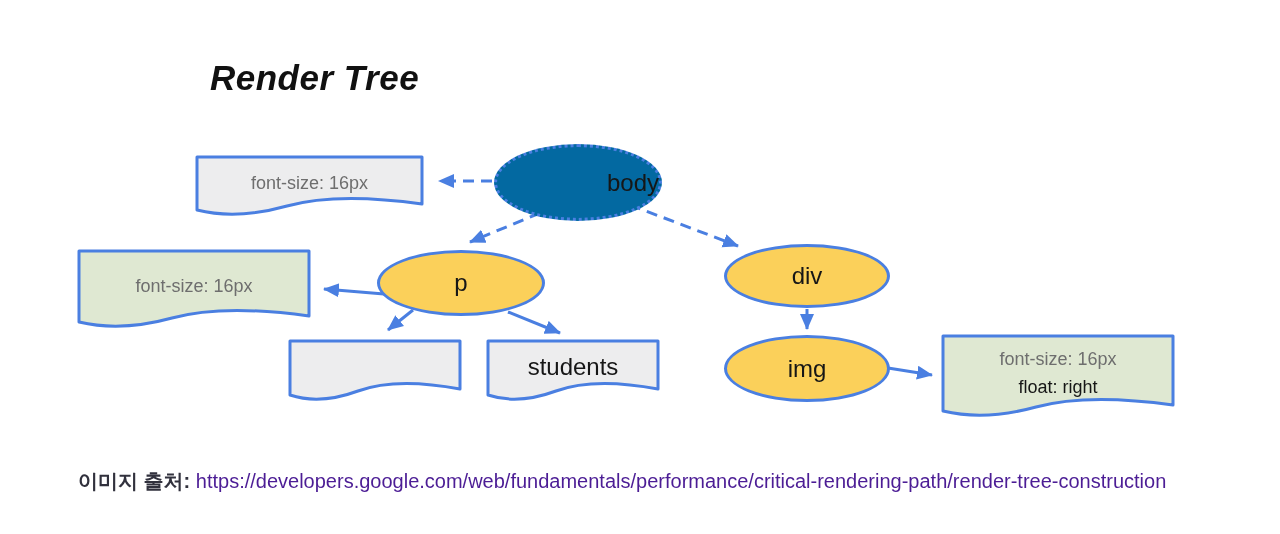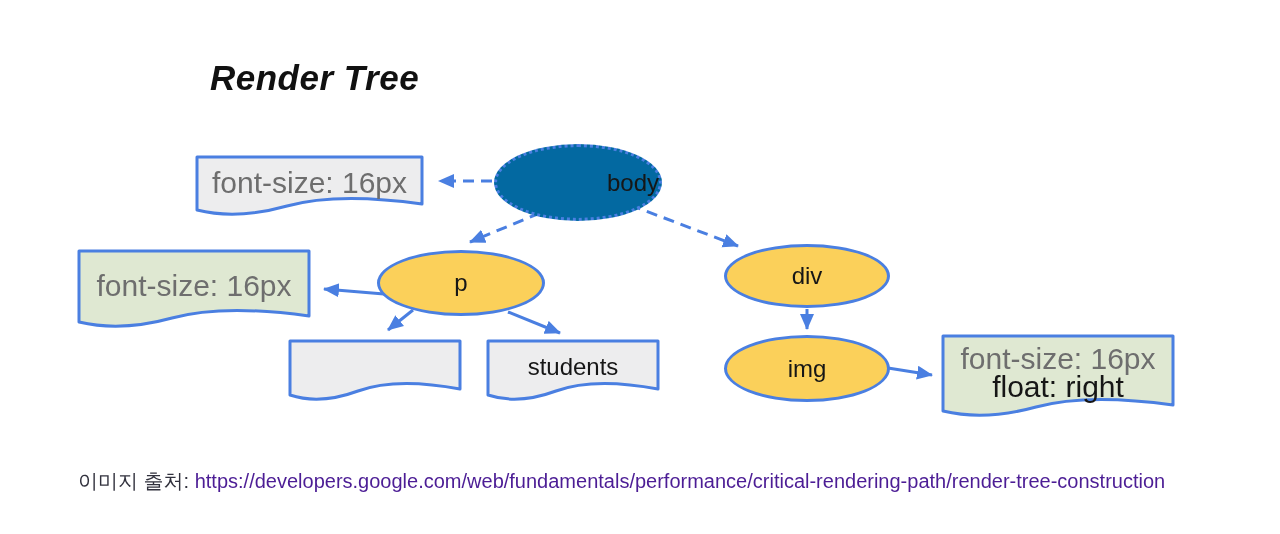--- a/index.html
+++ b/index.html
@@ -47,35 +47,35 @@
   .doc { position: absolute; }
   .doc svg { position: absolute; left: 0; top: 0; display: block; }
   .doc .doc-text {
     position: absolute;
     left: 0; right: 0; top: 0;
     display: flex;
     flex-direction: column;
     align-items: center;
     justify-content: center;
     text-align: center;
-    font-size: 30px;
+    font-size: 18px;
     line-height: 28px;
   }
   .muted-line { color: #6e6e6e; }
   .dark-line  { color: #161616; }
 
   .caption {
     position: absolute;
     left: 78px;
     top: 468px;
     margin: 0;
     font-size: 20px;
     white-space: nowrap;
   }
-  .cap-label { color: #31313d; font-weight: normal; }
+  .cap-label { color: #31313d; font-weight: bold; }
   .cap-url   { color: #4c1d95; }
 </style>
 </head>
 <body>
 
 <div class="stage">
 
   <h1 class="title">Render Tree</h1>
 
   <svg class="edges" width="1280" height="534">

